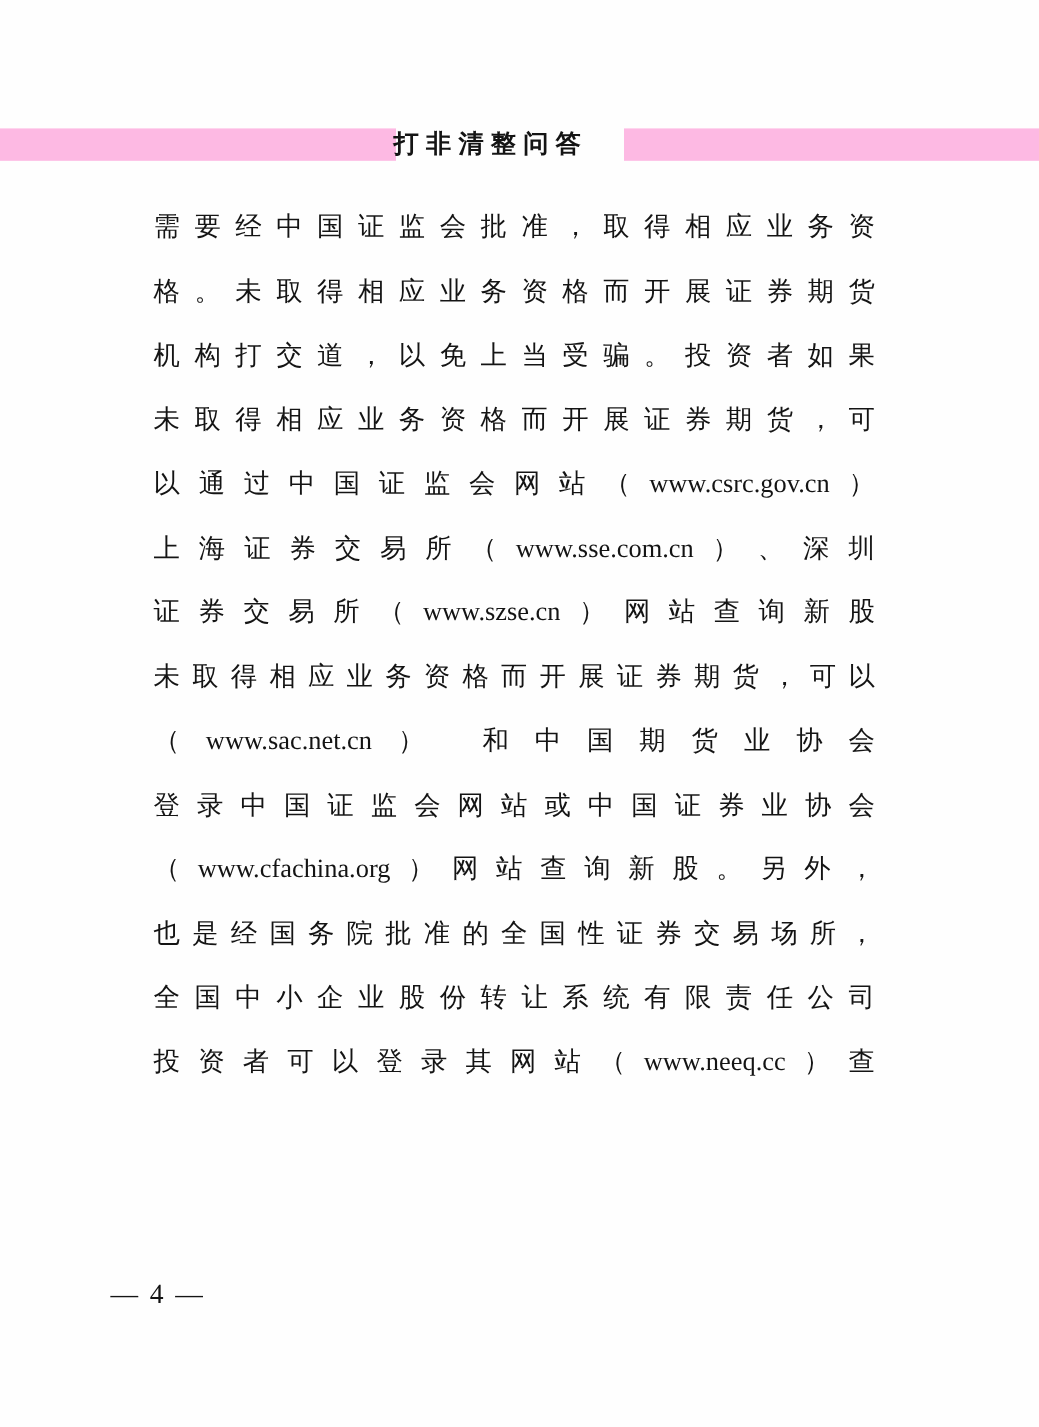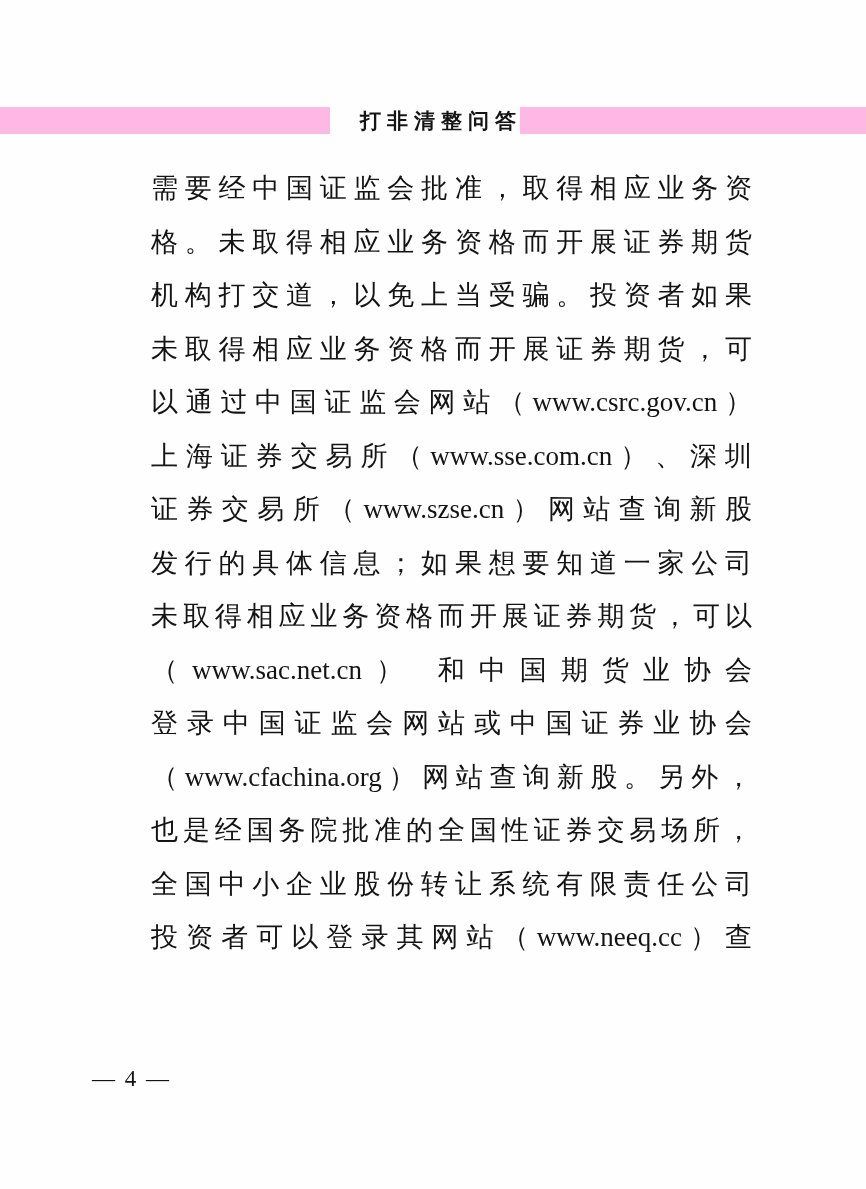--- a/index.html
+++ b/index.html
@@ -28,39 +28,39 @@
     position: absolute;
     top: 0;
     height: 27px;
     background: var(--band-pink, #fdb9e3);
   }
   .band.left  { left: 0;     width: 330px; }
   .band.right { left: 520px; width: 346px; }
   .header-title {
     position: absolute;
     top: 0;
-    left: 346px;
+    left: 314px;
     width: 190px;
     height: 27px;
     line-height: 27px;
     text-align: center;
     font-family: "Liberation Sans", "DejaVu Sans", sans-serif;
     font-weight: bold;
     font-size: 21px;
     letter-spacing: 6px;
     color: var(--ink, #141414);
     white-space: nowrap;
   }
   
   .body-text {
     position: absolute;
     top: 162px;
-    left: 151px;
+    left: 128px;
     width: 601px;
-    font-size: 27px;
+    font-size: 22px;
     line-height: 53.5px;
     color: var(--ink, #141414);
   }
   .body-text .line {
     width: 100%;
     text-align: justify;
     text-align-last: justify;
     white-space: nowrap;
   }
   
@@ -86,21 +86,20 @@
   </div>
 
   <div class="body-text" id="body-lines">
       <div class="line">需要经中国证监会批准，取得相应业务资</div>
       <div class="line">格。未取得相应业务资格而开展证券期货</div>
       <div class="line">机构打交道，以免上当受骗。投资者如果</div>
       <div class="line">未取得相应业务资格而开展证券期货，可</div>
       <div class="line">以通过中国证监会网站（www.csrc.gov.cn）</div>
       <div class="line">上海证券交易所（www.sse.com.cn）、深圳</div>
       <div class="line">证券交易所（www.szse.cn）网站查询新股</div>
-      <div class="line">发行的具体信息；如果想要知道一家公司</div>
       <div class="line">未取得相应业务资格而开展证券期货，可以</div>
       <div class="line">（www.sac.net.cn） 和中国期货业协会</div>
       <div class="line">登录中国证监会网站或中国证券业协会</div>
       <div class="line">（www.cfachina.org）网站查询新股。另外，</div>
       <div class="line">也是经国务院批准的全国性证券交易场所，</div>
       <div class="line">全国中小企业股份转让系统有限责任公司</div>
       <div class="line">投资者可以登录其网站（www.neeq.cc）查</div>
     </div>
 
   <div class="footer">— 4 —</div>

